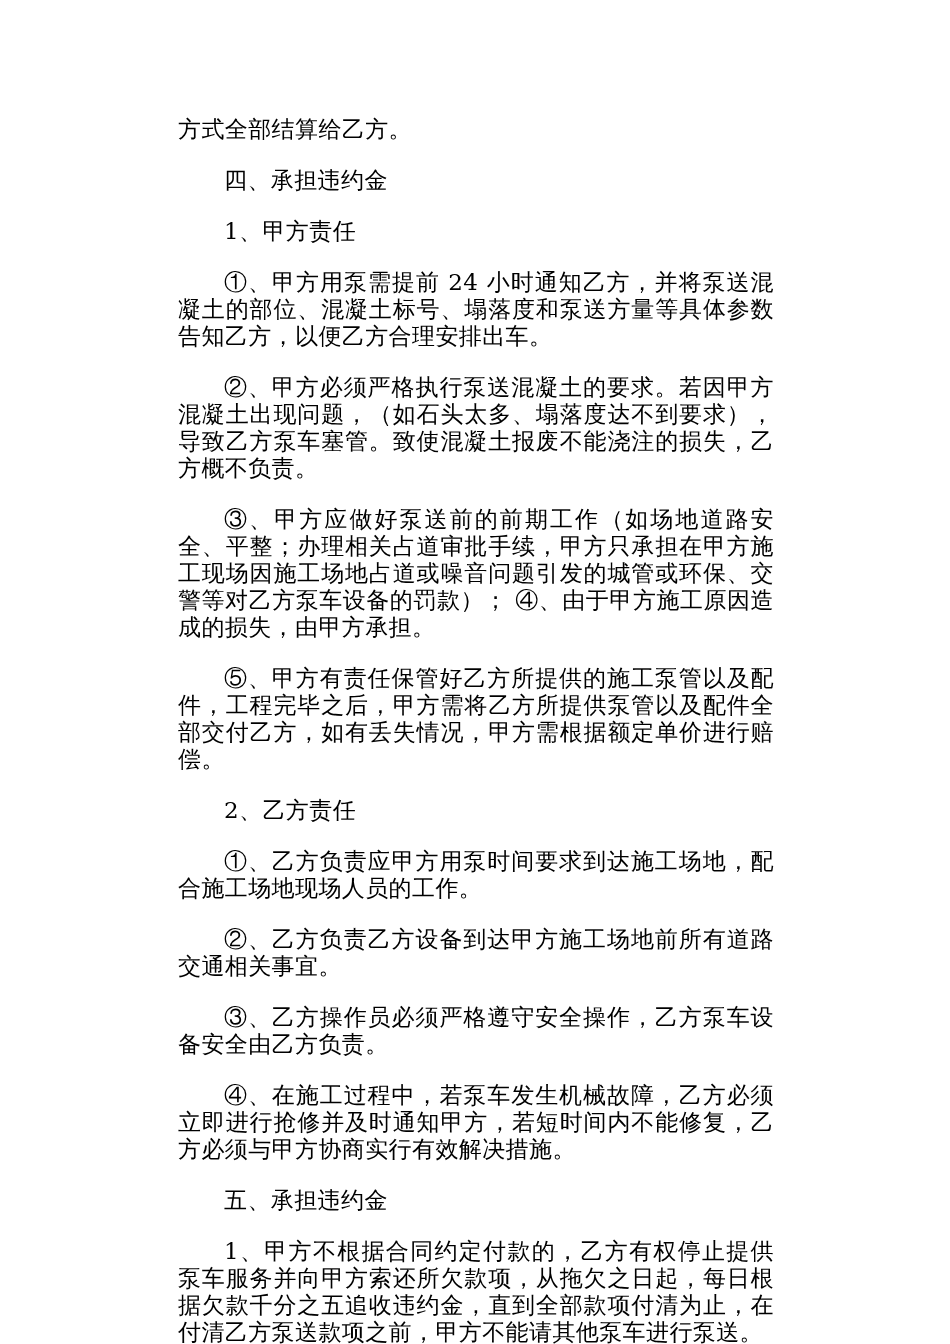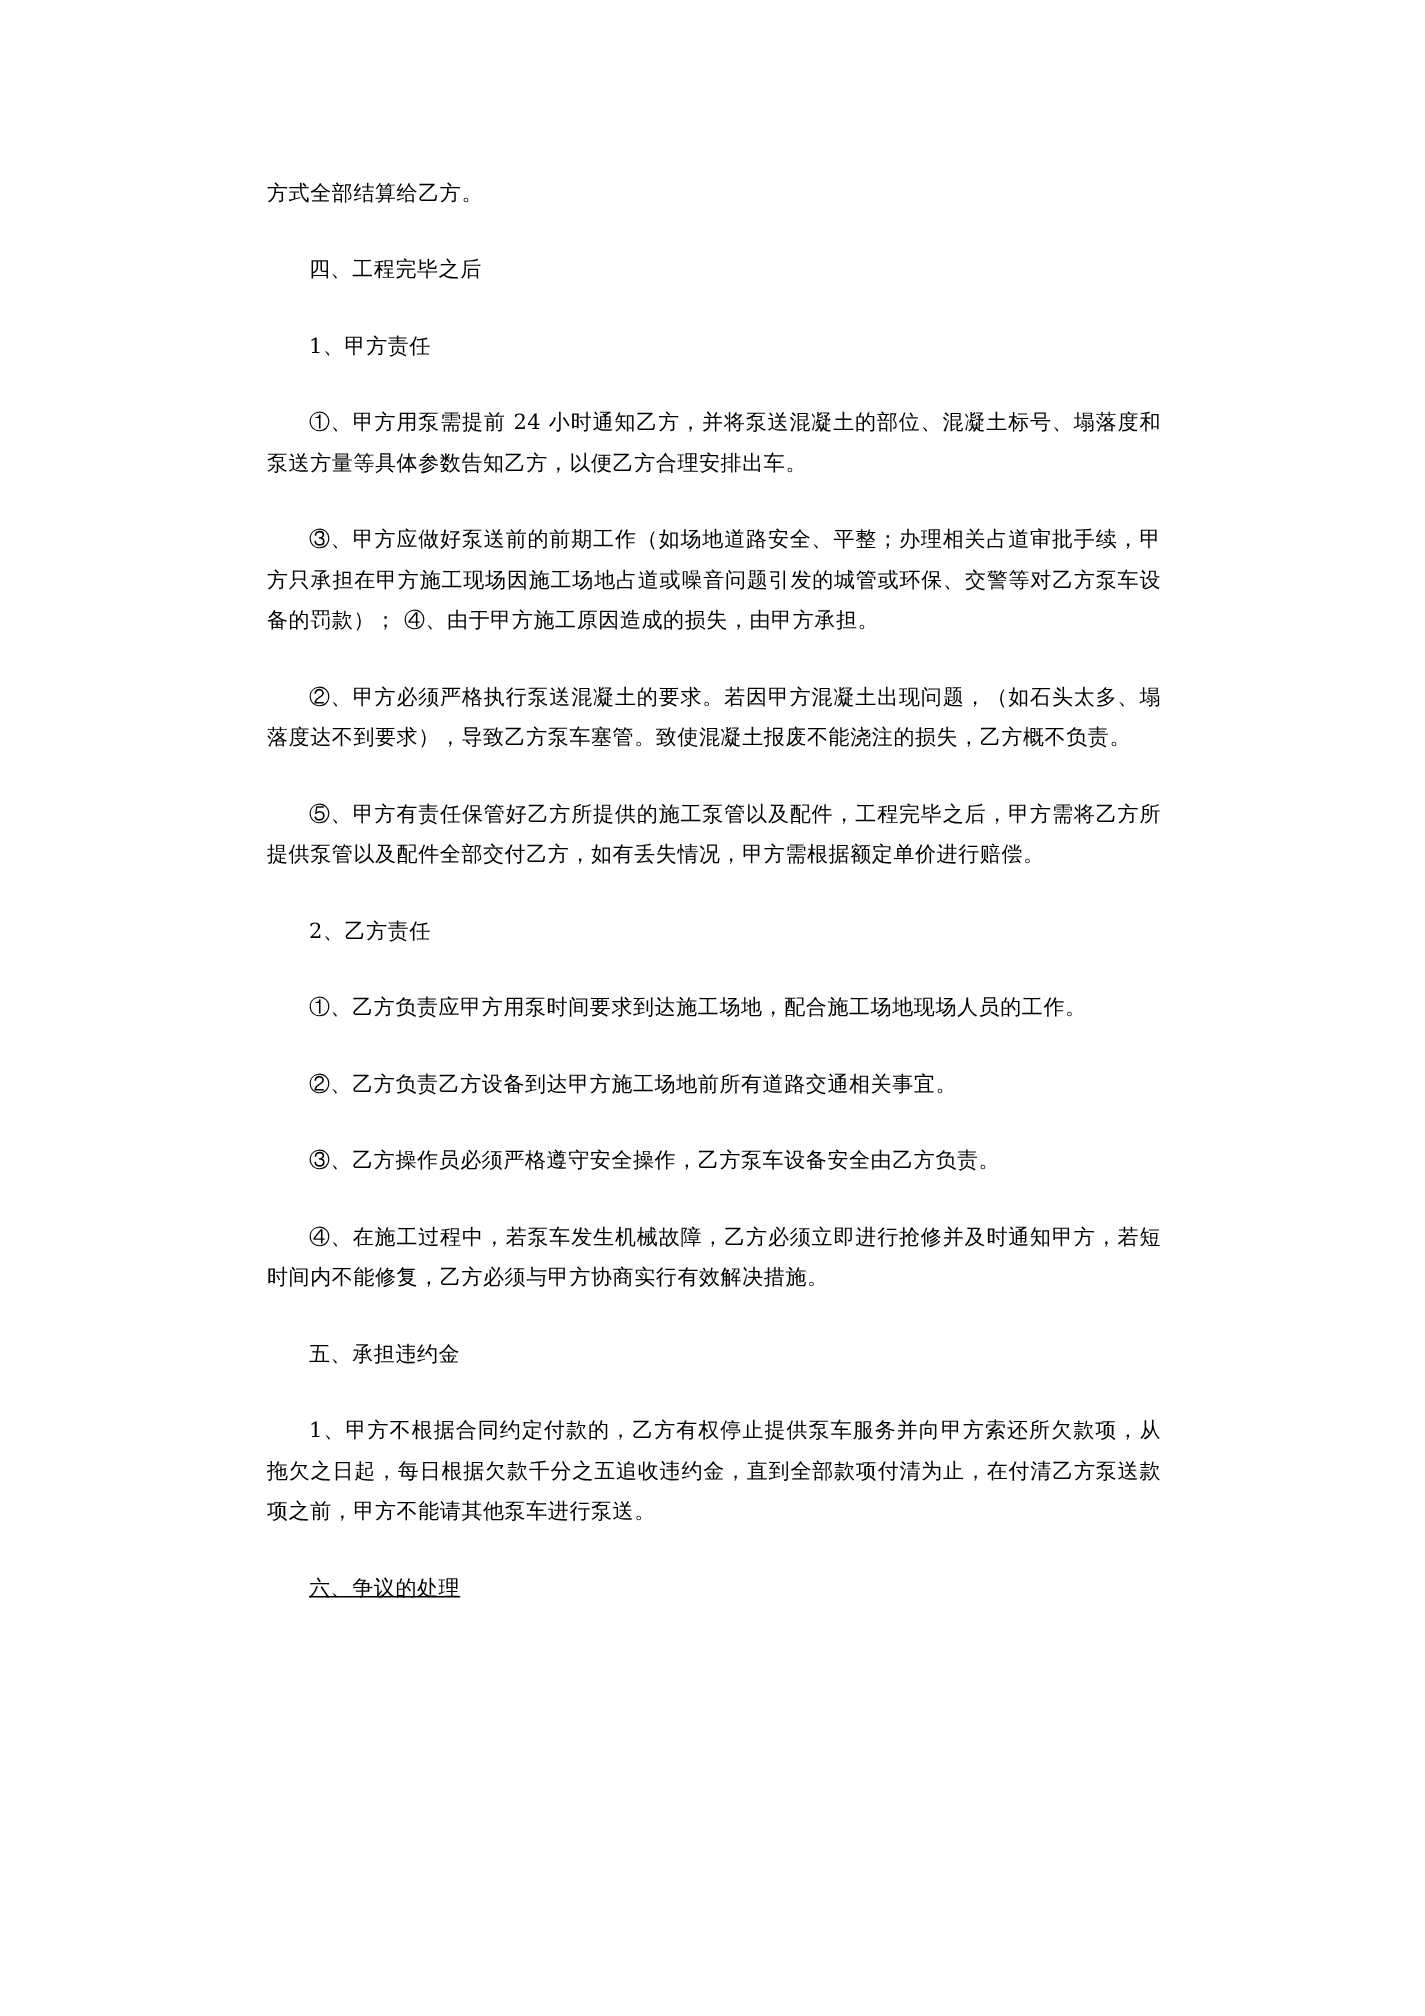--- a/index.html
+++ b/index.html
@@ -15,21 +15,21 @@
     -webkit-font-smoothing: antialiased;
   }
   .page {
     box-sizing: border-box;
     width: 950px;
     min-height: 1344px;
     padding: 116px 176px 60px 178px;
     background: #ffffff;
   }
   p.para {
-    font-size: 14px;
+    font-size: 23px;
     line-height: 27px;
     margin: 0 0 24px 0;
     text-align: justify;
     text-justify: inter-ideograph;
     text-indent: 2em;
     letter-spacing: 0.4px;
     word-break: break-all;
   }
   p.para.first {
     text-indent: 0;
@@ -37,25 +37,25 @@
   p.para:last-child {
     margin-bottom: 0;
     text-decoration: underline;
   }
 </style>
 </head>
 <body>
 
 <div class="page">
   <p class="para first">方式全部结算给乙方。</p>
-  <p class="para">四、工程完毕之后</p>
+  <p class="para">四、承担违约金</p>
   <p class="para">1、甲方责任</p>
   <p class="para">①、甲方用泵需提前 24 小时通知乙方，并将泵送混凝土的部位、混凝土标号、塌落度和泵送方量等具体参数告知乙方，以便乙方合理安排出车。</p>
+  <p class="para">②、甲方必须严格执行泵送混凝土的要求。若因甲方混凝土出现问题，（如石头太多、塌落度达不到要求），导致乙方泵车塞管。致使混凝土报废不能浇注的损失，乙方概不负责。</p>
   <p class="para">③、甲方应做好泵送前的前期工作（如场地道路安全、平整；办理相关占道审批手续，甲方只承担在甲方施工现场因施工场地占道或噪音问题引发的城管或环保、交警等对乙方泵车设备的罚款）； ④、由于甲方施工原因造成的损失，由甲方承担。</p>
-  <p class="para">②、甲方必须严格执行泵送混凝土的要求。若因甲方混凝土出现问题，（如石头太多、塌落度达不到要求），导致乙方泵车塞管。致使混凝土报废不能浇注的损失，乙方概不负责。</p>
   <p class="para">⑤、甲方有责任保管好乙方所提供的施工泵管以及配件，工程完毕之后，甲方需将乙方所提供泵管以及配件全部交付乙方，如有丢失情况，甲方需根据额定单价进行赔偿。</p>
   <p class="para">2、乙方责任</p>
   <p class="para">①、乙方负责应甲方用泵时间要求到达施工场地，配合施工场地现场人员的工作。</p>
   <p class="para">②、乙方负责乙方设备到达甲方施工场地前所有道路交通相关事宜。</p>
   <p class="para">③、乙方操作员必须严格遵守安全操作，乙方泵车设备安全由乙方负责。</p>
   <p class="para">④、在施工过程中，若泵车发生机械故障，乙方必须立即进行抢修并及时通知甲方，若短时间内不能修复，乙方必须与甲方协商实行有效解决措施。</p>
   <p class="para">五、承担违约金</p>
   <p class="para">1、甲方不根据合同约定付款的，乙方有权停止提供泵车服务并向甲方索还所欠款项，从拖欠之日起，每日根据欠款千分之五追收违约金，直到全部款项付清为止，在付清乙方泵送款项之前，甲方不能请其他泵车进行泵送。</p>
   <p class="para">六、争议的处理</p>
 </div>

